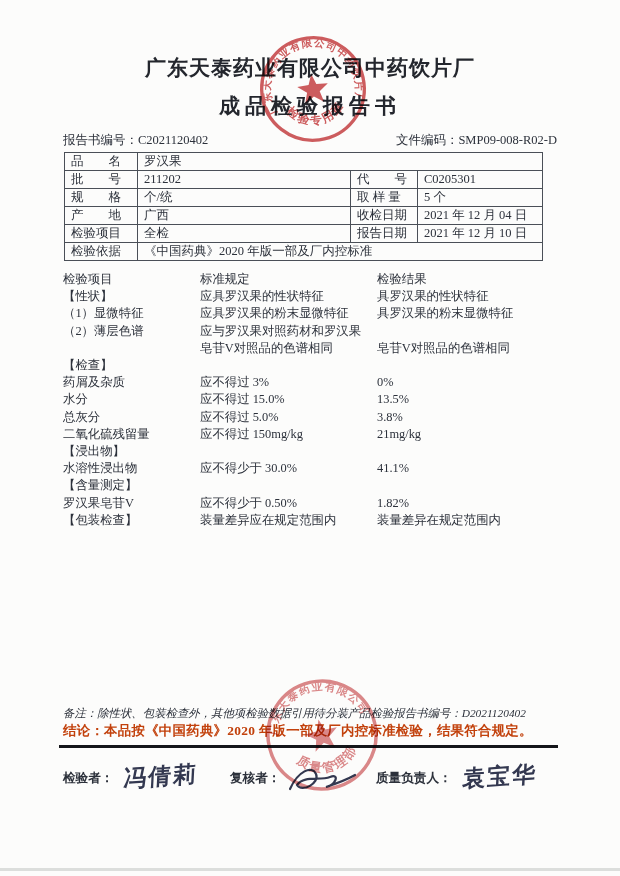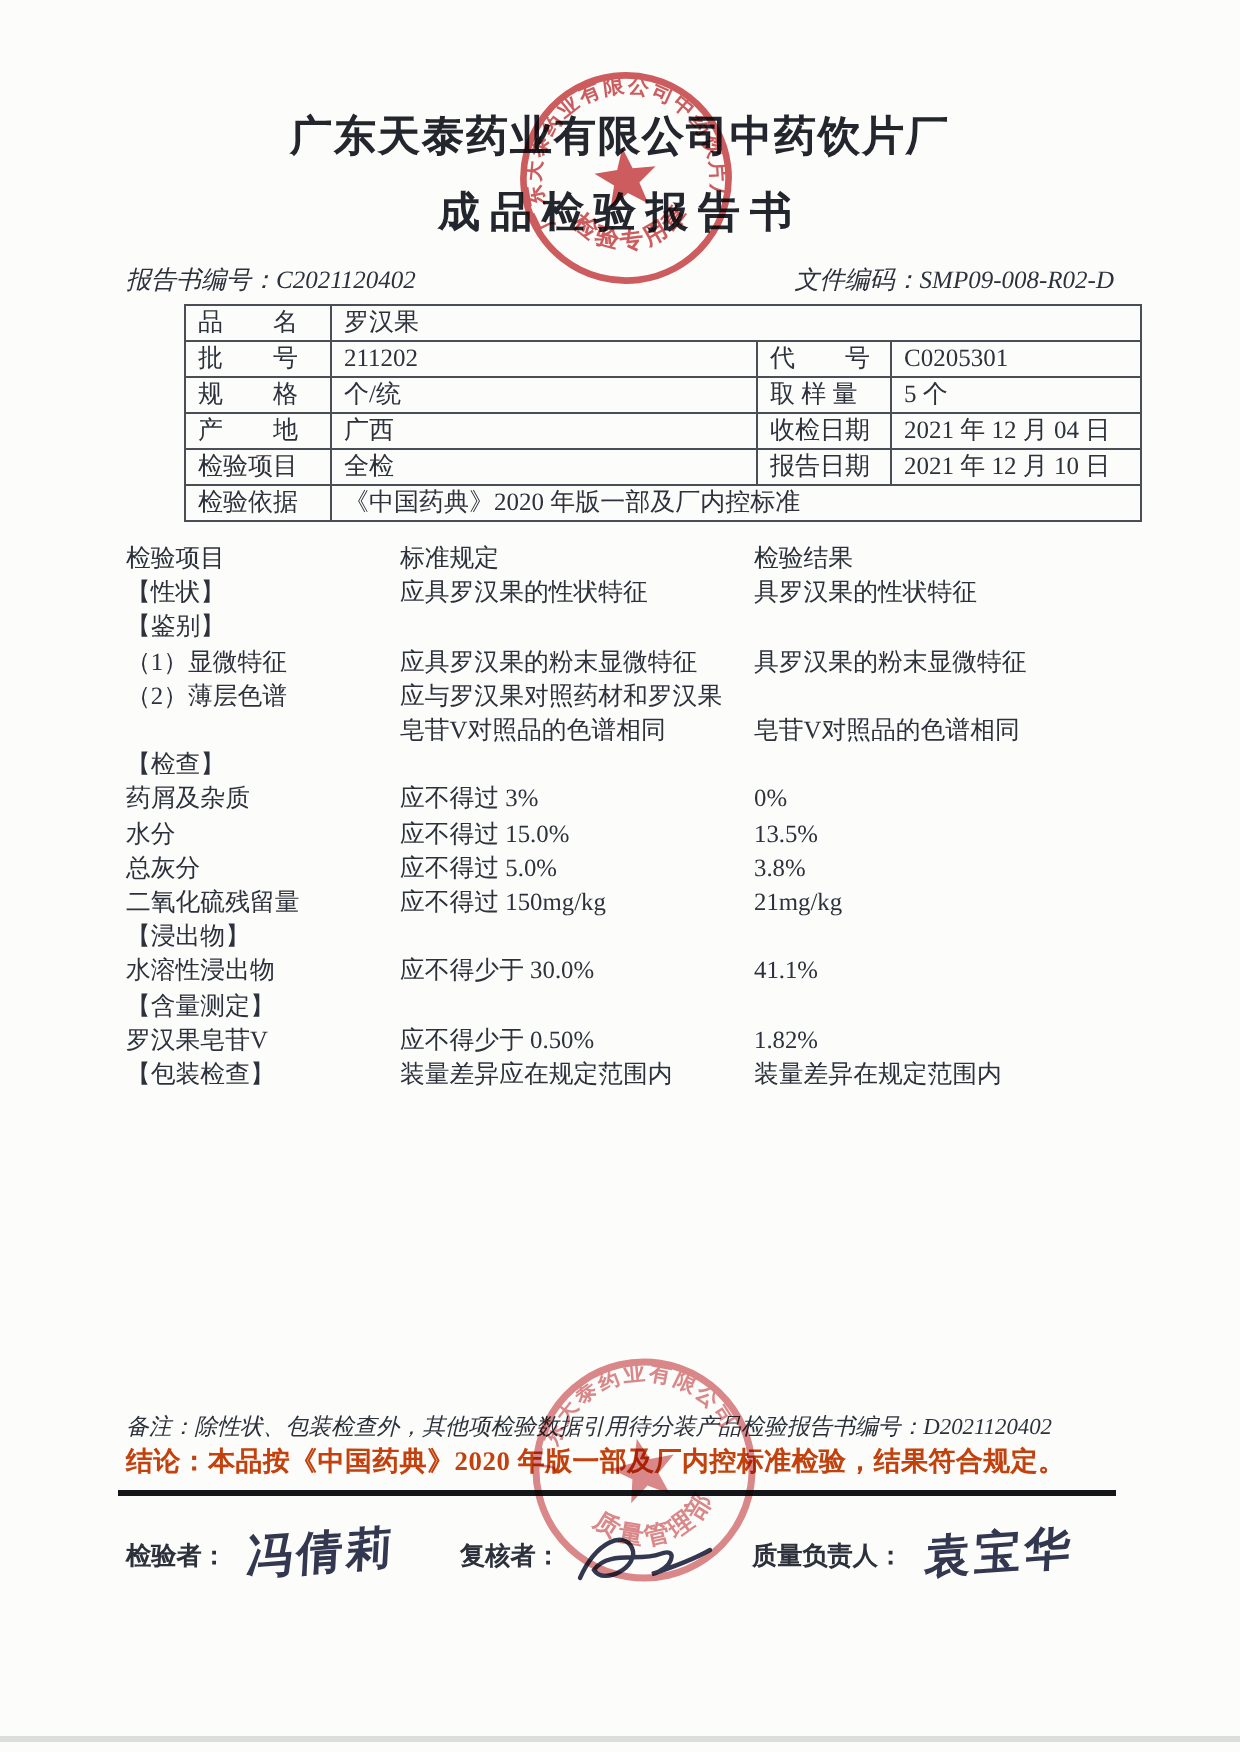--- a/index.html
+++ b/index.html
@@ -7,23 +7,23 @@
     width:620px;height:876px;position:relative;overflow:hidden;
     background:#fcfcfb;
     font-family:"Liberation Serif","DejaVu Serif",serif;
     color:#2c313b;
   }
   .title1{position:absolute;top:54px;left:0;width:620px;text-align:center;
     font-size:21px;font-weight:bold;letter-spacing:1px;color:#23262d;}
   .title2{position:absolute;top:92px;left:0;width:620px;text-align:center;
     font-size:21px;font-weight:bold;letter-spacing:5px;color:#23262d;}
   .meta{position:absolute;top:132px;left:63px;width:494px;
-    display:flex;justify-content:space-between;font-size:12.5px;font-style:italic;}
+    display:flex;justify-content:space-between;font-size:12.5px;}
   .info-table{position:absolute;top:152px;left:64px;width:478px;
-    border-collapse:collapse;table-layout:fixed;font-size:12.5px;margin-left:28px;}
+    border-collapse:collapse;table-layout:fixed;font-size:12.5px;}
   .info-table td{border:1px solid #4a4f57;height:16.5px;padding:0 6px;
     white-space:nowrap;overflow:hidden;}
   .results{position:absolute;top:271px;left:63px;width:500px;font-size:12.4px;}
   .r-row{display:flex;line-height:17.2px;}
   .rc1{width:137px;white-space:nowrap;}
   .rc2{width:177px;white-space:nowrap;}
   .rc3{flex:1;white-space:nowrap;}
   .remark{position:absolute;top:706px;left:63px;width:505px;font-size:11.4px;
     white-space:nowrap;font-style:italic;}
   .conclusion{position:absolute;top:722px;left:63px;width:505px;font-size:13.4px;
@@ -111,25 +111,20 @@
     <div class="rc2">标准规定</div>
     <div class="rc3">检验结果</div>
   </div>
 
   <div class="r-row">
     <div class="rc1">【性状】</div>
     <div class="rc2">应具罗汉果的性状特征</div>
     <div class="rc3">具罗汉果的性状特征</div>
   </div>
 
-  <div class="r-row">
-    <div class="rc1">【鉴别】</div>
-    <div class="rc2"></div>
-    <div class="rc3"></div>
-  </div>
 
   <div class="r-row">
     <div class="rc1">（1）显微特征</div>
     <div class="rc2">应具罗汉果的粉末显微特征</div>
     <div class="rc3">具罗汉果的粉末显微特征</div>
   </div>
 
   <div class="r-row">
     <div class="rc1">（2）薄层色谱</div>
     <div class="rc2">应与罗汉果对照药材和罗汉果</div>

